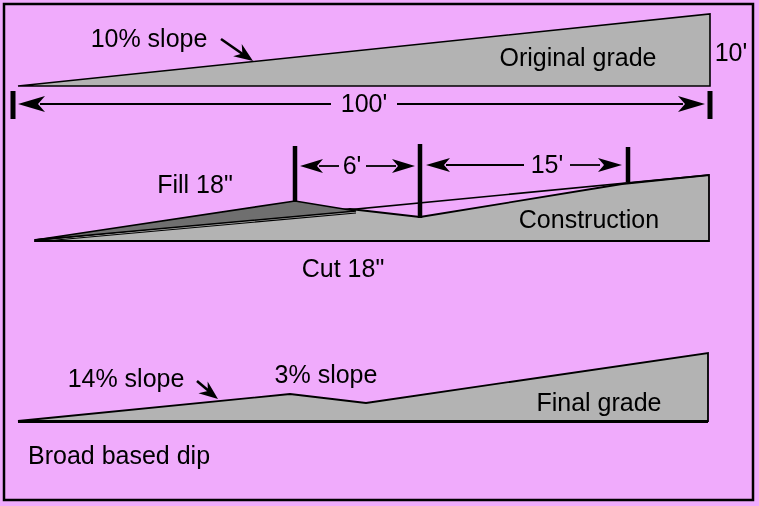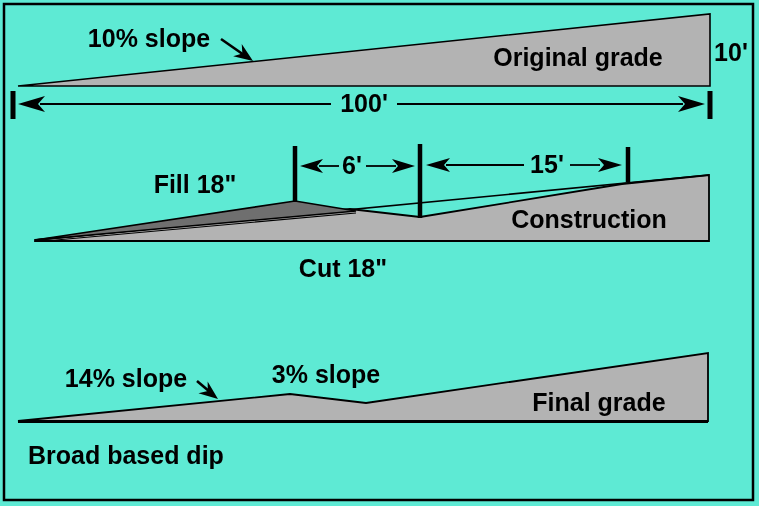--- a/index.html
+++ b/index.html
@@ -1,19 +1,18 @@
 <!DOCTYPE html>
 <html><head>
 <meta charset="utf-8">
 <style>
   html,body{margin:0;padding:0;background:#fff;}
   .figure-wrap{
-    position:relative;width:759px;height:506px;background:#5eead4;
+    position:relative;width:759px;height:506px;background:#f0abfc;
     font-family:"Liberation Sans",sans-serif;
-    font-weight:bold;
   }
   svg text{
     font-family:"Liberation Sans",sans-serif;
     font-size:25px;
     fill:#000;
   }
 </style>
 </head>
 <body>
 

